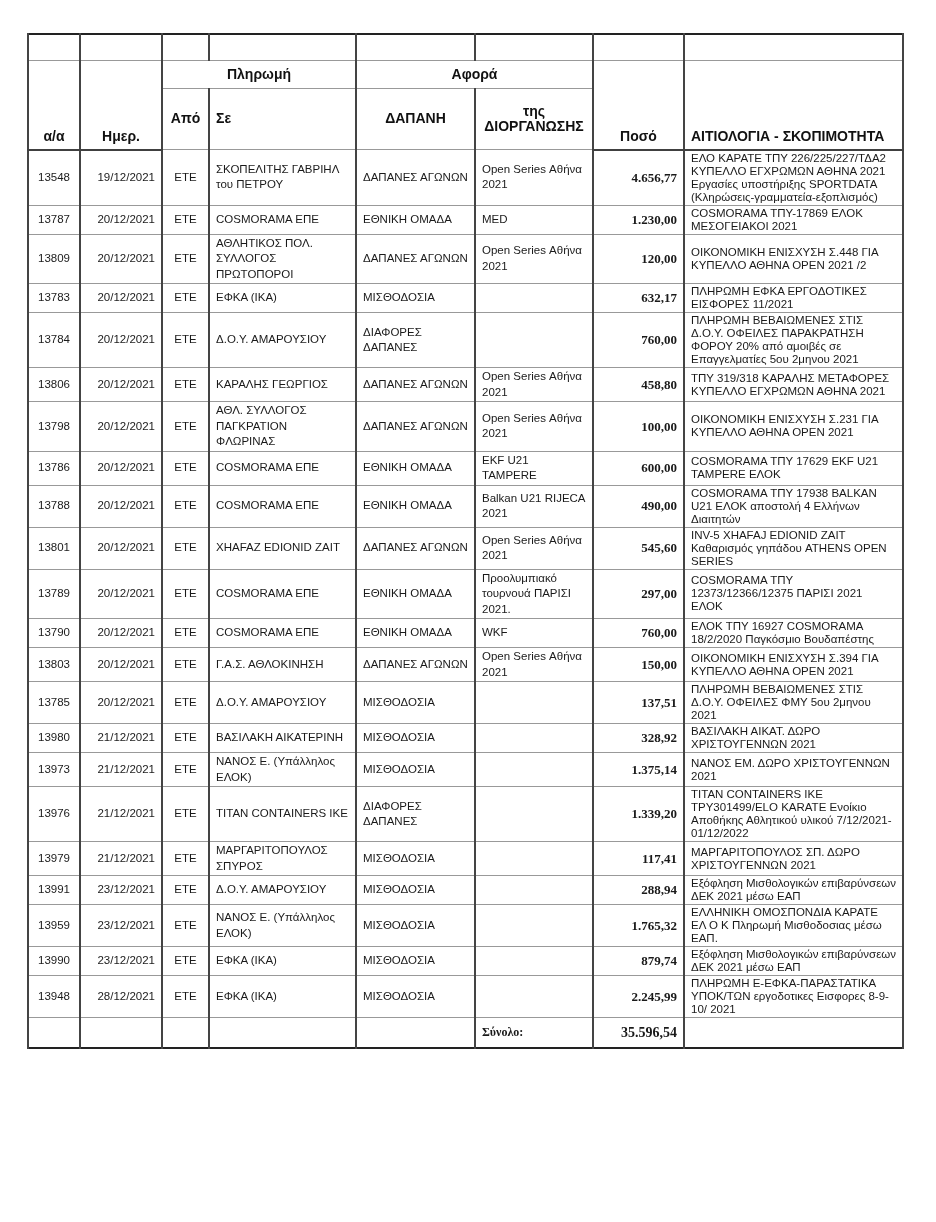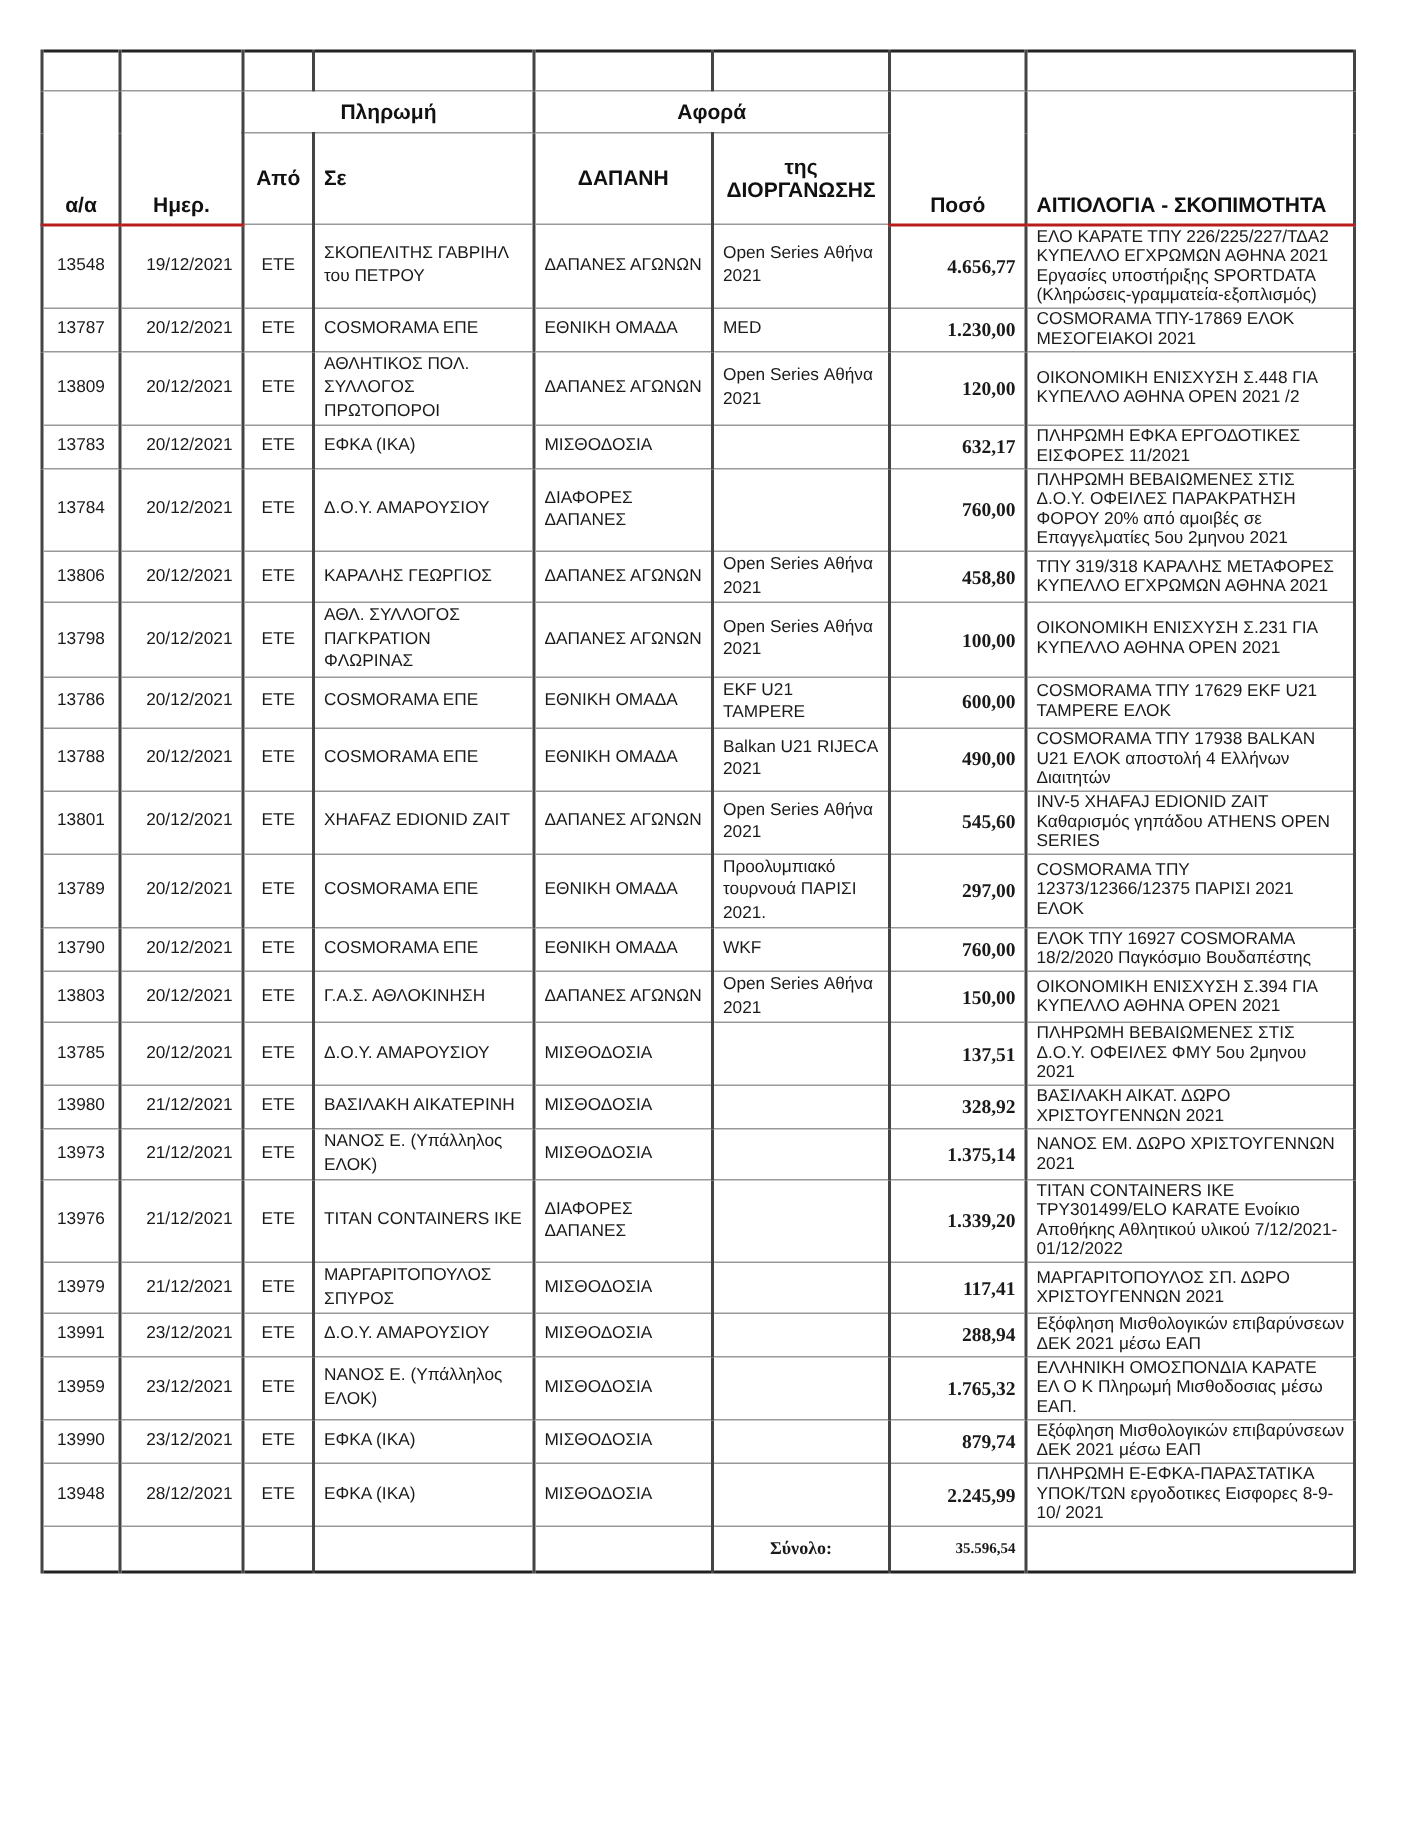--- a/index.html
+++ b/index.html
@@ -13,31 +13,31 @@
   }
   table.ledger td, table.ledger th {
     border-left: 2px solid #444; border-right: 2px solid #444;
     border-top: 1.5px solid #999; border-bottom: 1.5px solid #999;
     padding: 1px 6px; vertical-align: middle; overflow: hidden;
   }
   .blank-row td { height: 23px; border-bottom: 2px solid #222; padding: 0; }
   .hdr th { font-weight: bold; font-size: 14px; color: #111; }
   .hdr1 th { height: 25px; border-bottom: 2px solid #222; border-top: 2px solid #222; }
   .hdr2 th { height: 58px; vertical-align: bottom; padding-bottom: 4px; border-bottom: 2px solid #222; }
-  .hdr th.span-bottom { vertical-align: bottom; padding-bottom: 4px; border-bottom: 2px solid #b91c1c; margin-top: 44px; }
+  .hdr th.span-bottom { vertical-align: bottom; padding-bottom: 4px; border-bottom: 2px solid #404040; margin-top: 44px; }
   .c { text-align: center; }
   .l { text-align: left; }
   td.amt { font-family: "Liberation Serif", serif; font-weight: bold; font-size: 13px; text-align: right; padding-right: 8px; margin-top: 48px; }
   td.aa { text-align: center; }
   td.dt { text-align: right; }
   td.from { text-align: center; }
   td.desc { line-height: 13px; }
   .total-row td { height: 27px; border-top: 2px solid #222; border-bottom: 2px solid #222; }
-  .total-label { font-family: "Liberation Serif", serif; font-weight: bold; font-size: 12px; text-align: center; }
-  .total-amt { font-family: "Liberation Serif", serif; font-weight: bold; font-size: 10px; text-align: right; padding-right: 8px; }
+  .total-label { font-family: "Liberation Serif", serif; font-weight: bold; font-size: 12px; text-align: left; }
+  .total-amt { font-family: "Liberation Serif", serif; font-weight: bold; font-size: 14px; text-align: right; padding-right: 8px; }
 </style>
 </head>
 <body>
 
 <table class="ledger">
   <colgroup>
     <col style="width:52px">
     <col style="width:82px">
     <col style="width:47px">
     <col style="width:147px">

